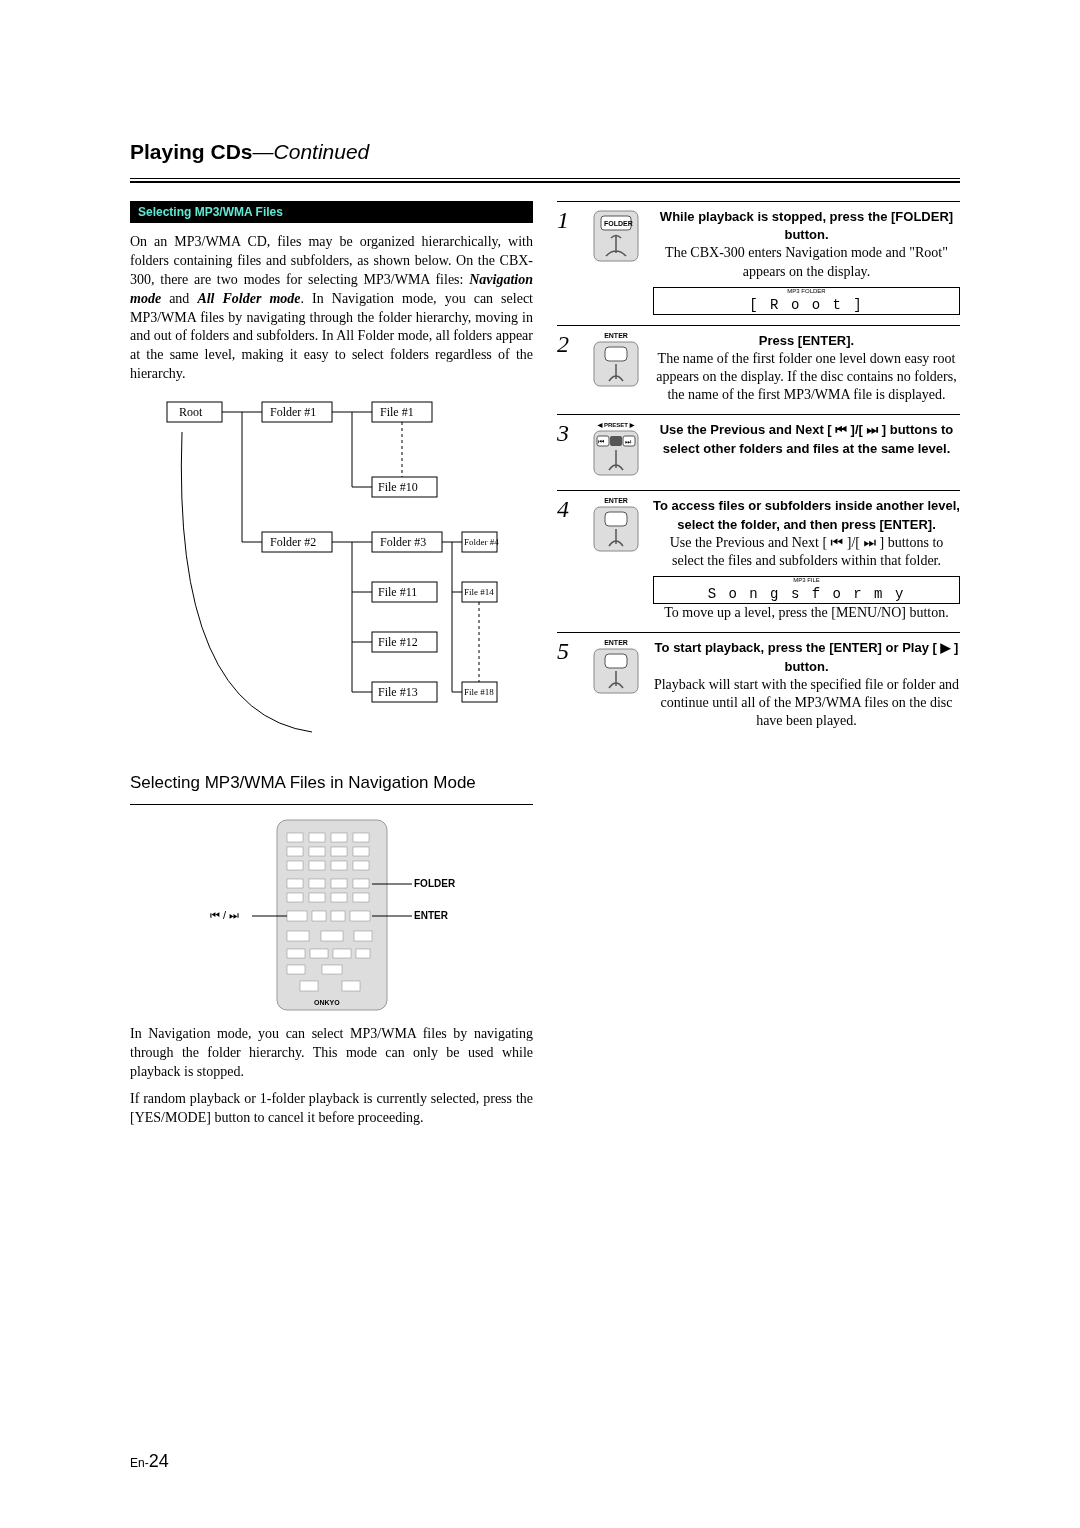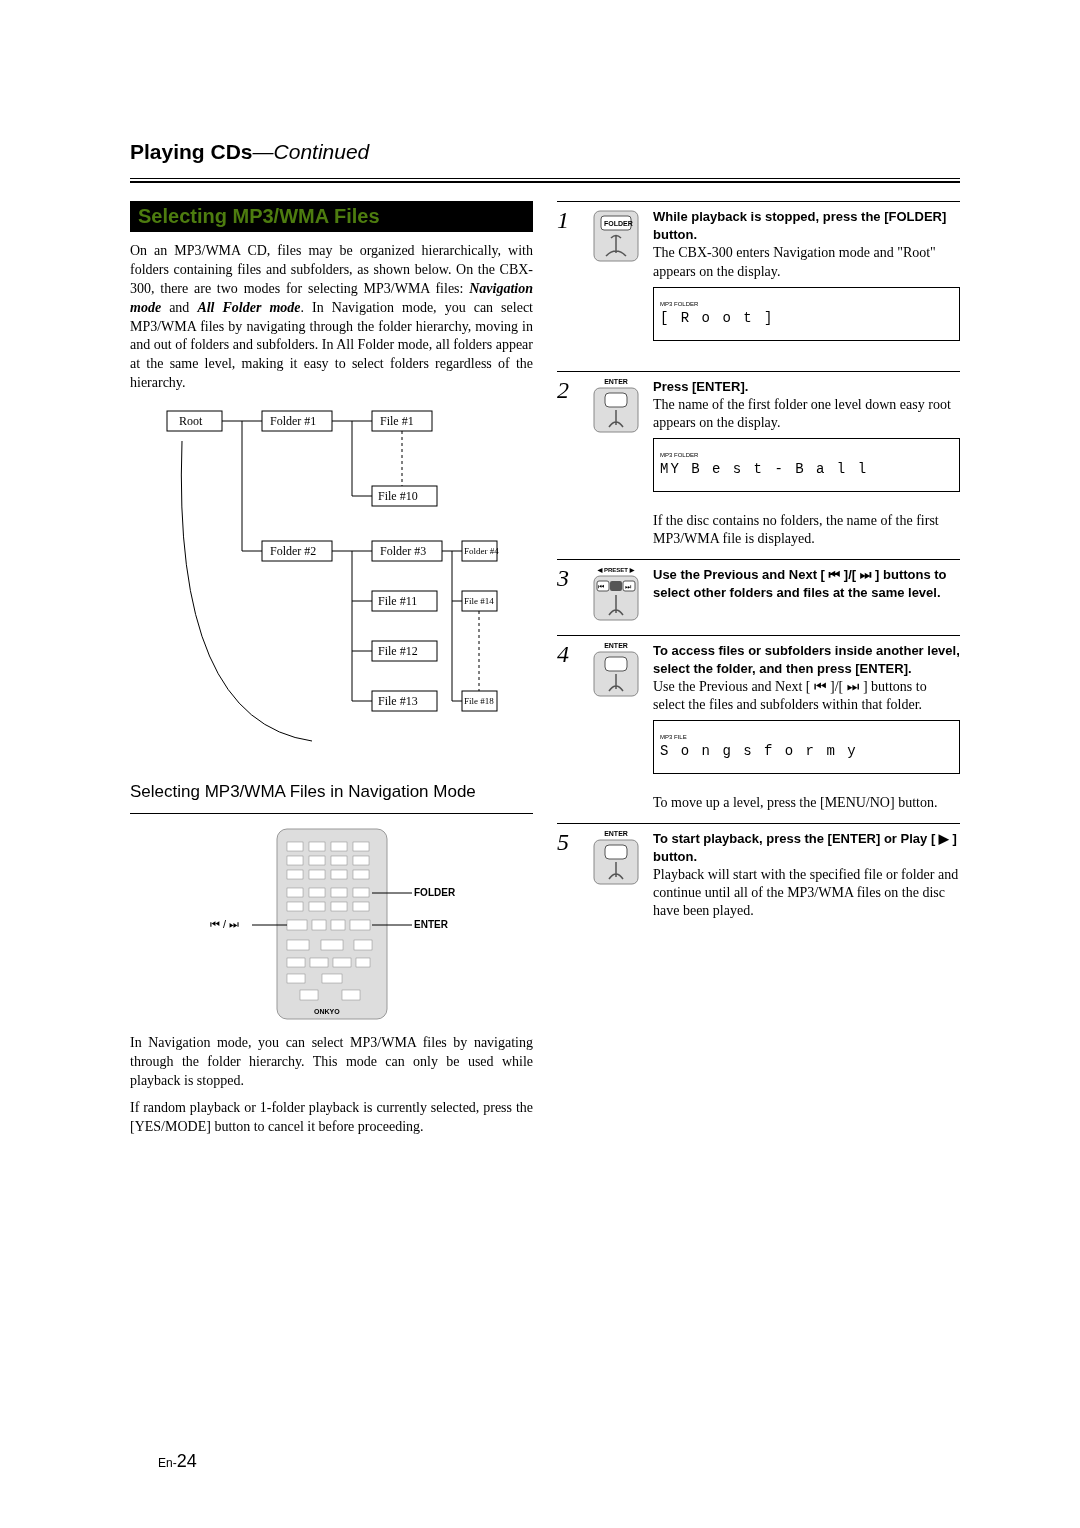--- a/index.html
+++ b/index.html
@@ -32,24 +32,24 @@
   .columns {
     display: flex;
     gap: 24px;
   }
   .col {
     flex: 1 1 0;
     min-width: 0;
   }
   .reverse-heading {
     background:#000;
-    color:#4d7c0f;
+    color:#5eead4;
     font-family: Arial, Helvetica, sans-serif;
     font-weight:bold;
-    font-size:20px;
+    font-size:12px;
     padding:4px 8px;
     margin-bottom:10px;
   }
   .body-text {
     line-height: 1.35;
     text-align: justify;
     margin: 0 0 8px 0;
   }
   .subheading {
     font-family: Arial, Helvetica, sans-serif;
@@ -69,42 +69,41 @@
     width: 22px;
     flex: 0 0 22px;
     line-height:1;
   }
   .step-icon {
     width: 54px;
     flex: 0 0 54px;
     font-size:10px;
     text-align:center;
   }
-  .step-content { flex:1; line-height:1.3;}
+  .step-content { flex:1; line-height:1.3;text-align:center;}
   .step-content b { font-family: Arial, Helvetica, sans-serif; font-size:13px;}
   .display-box {
     border:1px solid #000;
-    padding:13px 6px;
-    margin:6px 0 20px 0;
+    padding:0 6px;
+    margin:6px 0 0 0;
     font-family: "Courier New", monospace;
     letter-spacing: 2px;
     font-size:14px;
     position:relative;
   }
   .display-box .tiny-labels {
     font-size:6px; letter-spacing:normal;
     font-family: Arial, sans-serif;
     display:block;
   }
   .page-num {
     position:absolute;
     bottom:56px; left:130px;
     font-family: Arial, Helvetica, sans-serif;
     font-size:12px;
-    margin-left:28px;
   }
   .page-num .big { font-size:18px; }
   .mini-label { font-family:Arial, sans-serif; font-size:7px; font-weight:bold; display:block;}
 </style>
 </head>
 <body>
 
 <div class="page">
 
   <h1 class="section-header">
@@ -276,24 +275,20 @@
             <span class="mini-label">ENTER</span>
             <svg width="50" height="50" viewBox="0 0 50 50">
               <rect x="3" y="3" width="44" height="44" rx="6" fill="#ddd" stroke="#888"></rect>
               <rect x="14" y="8" width="22" height="14" rx="4" fill="#fff" stroke="#555"></rect>
               <path d="M25 25 L25 40 M18 42 Q25 32 32 42" stroke="#555" fill="none" stroke-width="1.5"></path>
             </svg>
           </div>
           <div class="step-content">
             <b>Press [ENTER].</b><br>
             <span>The name of the first folder one level down easy root appears on the display.</span>
-            <div class="display-box">
-              <span class="tiny-labels">MP3   FOLDER</span>
-              <span>MY   B e s t - B a l l</span>
-            </div>
             <span>If the disc contains no folders, the name of the first MP3/WMA file is displayed.</span>
           </div>
         </div>
 
         <div class="step-row">
           <div class="step-num">3</div>
           <div class="step-icon">
             <span class="mini-label" style="font-size:6px;">◀ PRESET ▶</span>
             <svg width="50" height="50" viewBox="0 0 50 50">
               <rect x="3" y="3" width="44" height="44" rx="6" fill="#ddd" stroke="#888"></rect>

